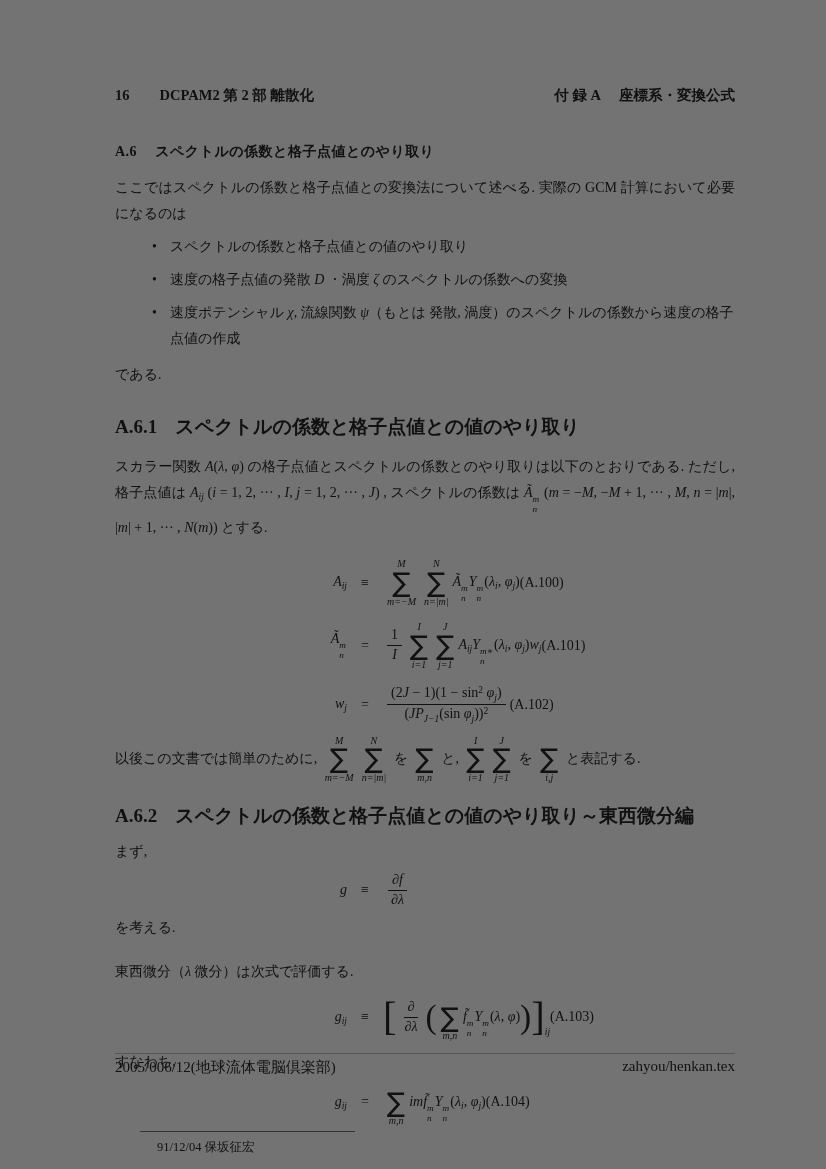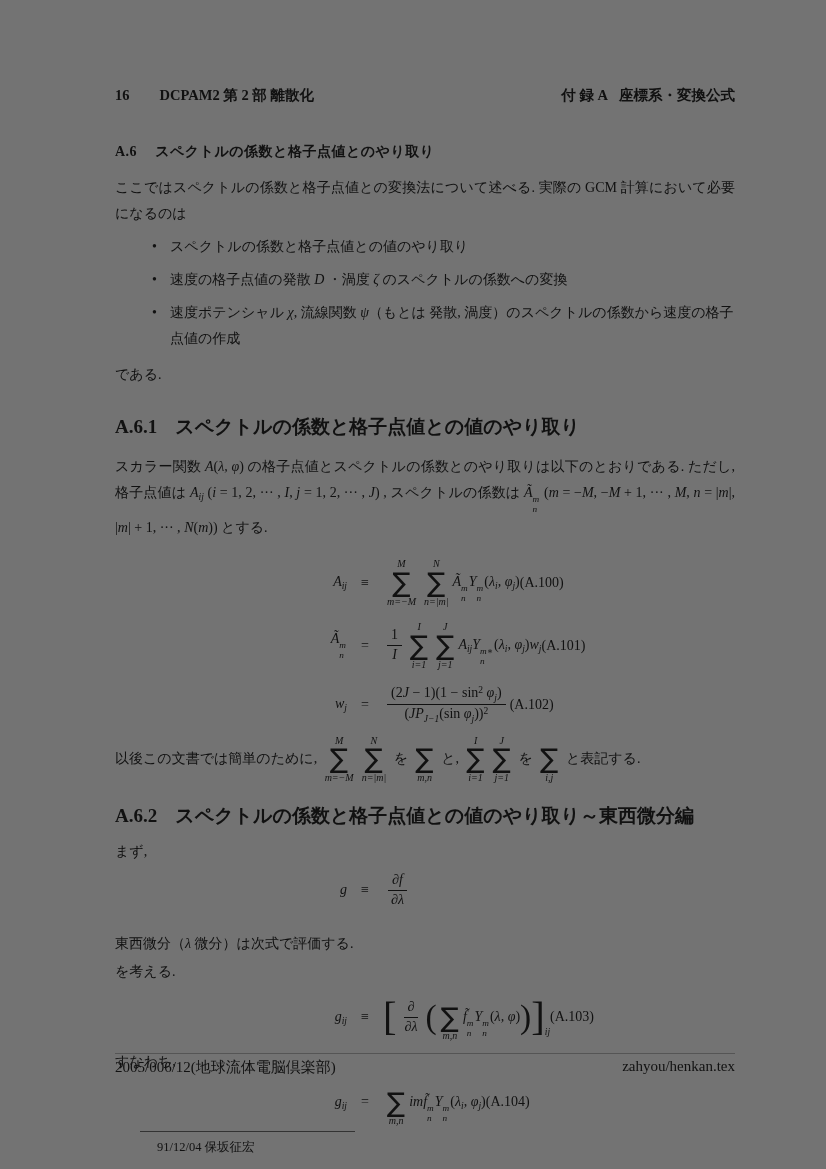--- a/index.html
+++ b/index.html
@@ -7,21 +7,21 @@
     position:relative; width:826px; height:1169px; box-sizing:border-box;
     background:#737373; color:#111;
     font-family:"Liberation Serif","DejaVu Serif",serif;
     font-size:14px; overflow:hidden;
   }
   .content{ position:absolute; left:115px; top:86px; width:620px; }
 
   
   .runhead{ display:flex; justify-content:space-between; font-weight:bold; font-size:14.5px; }
   .runhead .pgnum{ margin-right:30px; }
-  .runhead .rlabel{ margin-right:11px; }
+  .runhead .rlabel{ margin-right:18px; }
 
   
   h1.sec{ font-size:14px; font-weight:bold; margin:38px 0 0 0; letter-spacing:0.5px;}
   h2.subsec{ font-size:19px; font-weight:bold; margin:26px 0 0 0; }
   .hnum{ margin-right:18px; }
 
   
   p.para{ margin:14px 0 0 0; line-height:26px; text-align:justify; }
   p.tight{ margin:10px 0 0 0; }
 
@@ -185,23 +185,23 @@
     <div class="eq" style="min-height:46px;margin:2px 0">
         <div class="lhs"><span class="it">g</span></div>
         <div class="eop">≡</div>
         <div class="rhs"><span class="mfrac">
             <span class="num"><span class="it">∂f</span></span>
             <span class="den"><span class="it">∂λ</span></span>
           </span></div>
         <div class="lab"></div>
       </div>
 
+    <p class="para" style="margin-top:2px">を考える.</p>
+
     <p class="para" style="margin-top:18px"><span class="rm">東西微分（</span><span class="it">λ</span><span class="rm"> 微分）は次式で評価する.</span></p>
-
-    <p class="para" style="margin-top:2px">を考える.</p>
 
     <div class="eq" style="min-height:56px;margin:4px 0 0 0">
         <div class="lhs"><span class="it">g</span><span class="msub">ij</span></div>
         <div class="eop">≡</div>
         <div class="rhs"><span class="mbig" style="font-size: 2.9em;">[</span><span class="mfrac">
             <span class="num"><span class="it">∂</span></span>
             <span class="den"><span class="it">∂λ</span></span>
           </span><span class="mbig" style="font-size: 2.4em;">(</span><span class="msum">
             <span class="lim">&nbsp;</span>
             <span class="sigma">∑</span>

